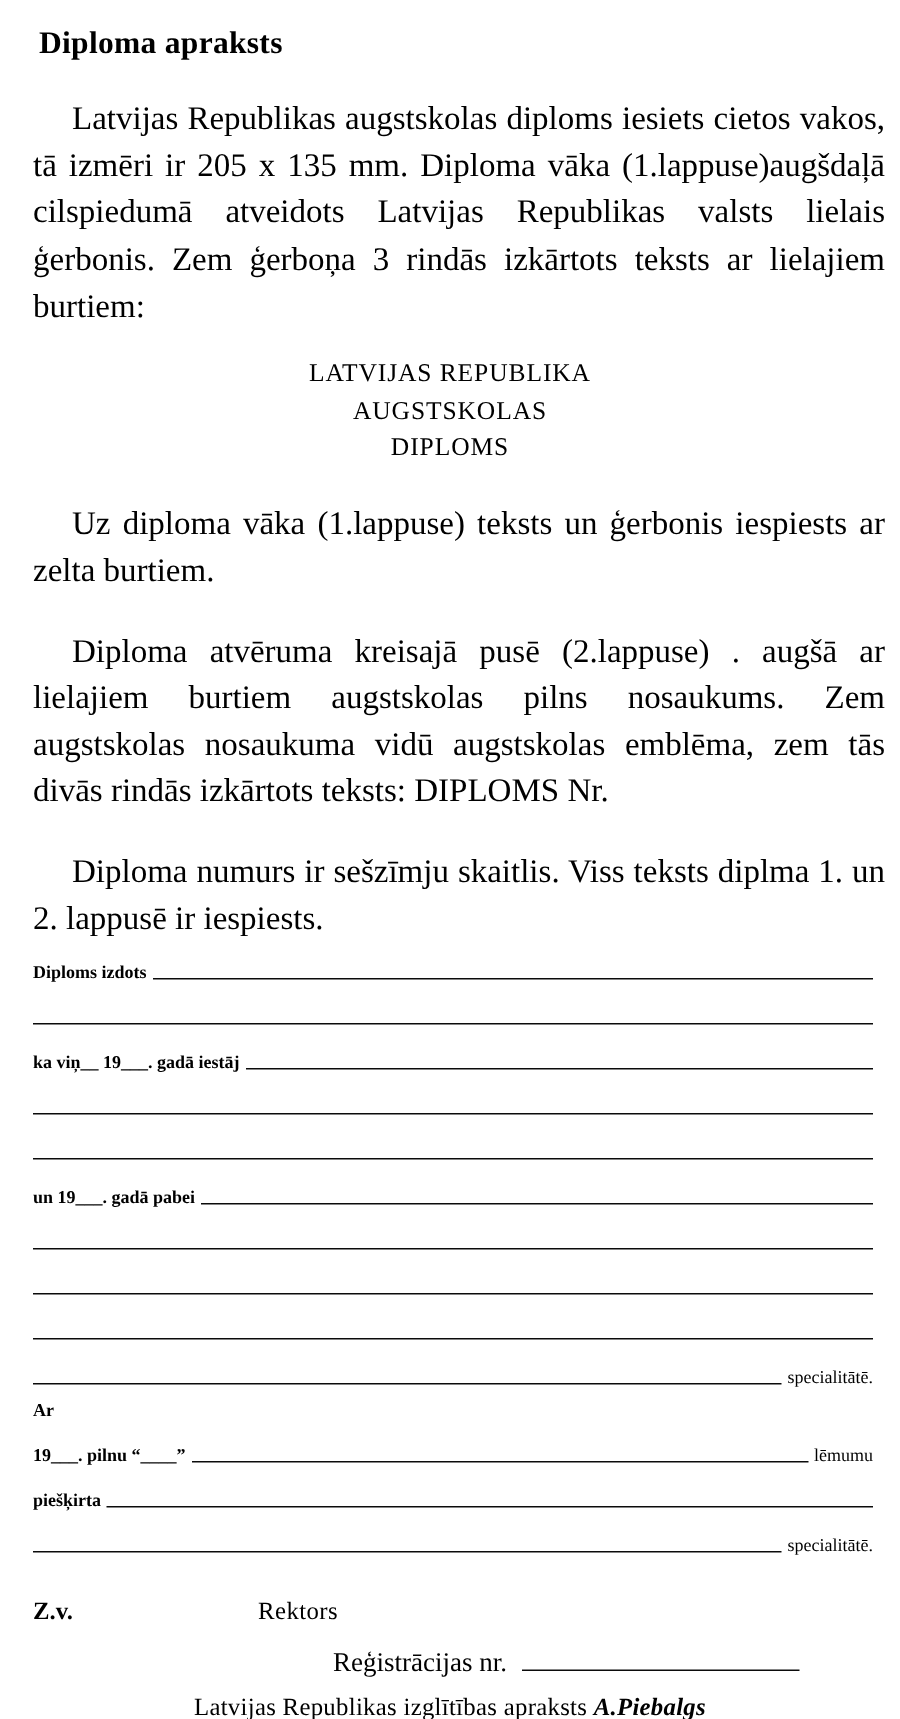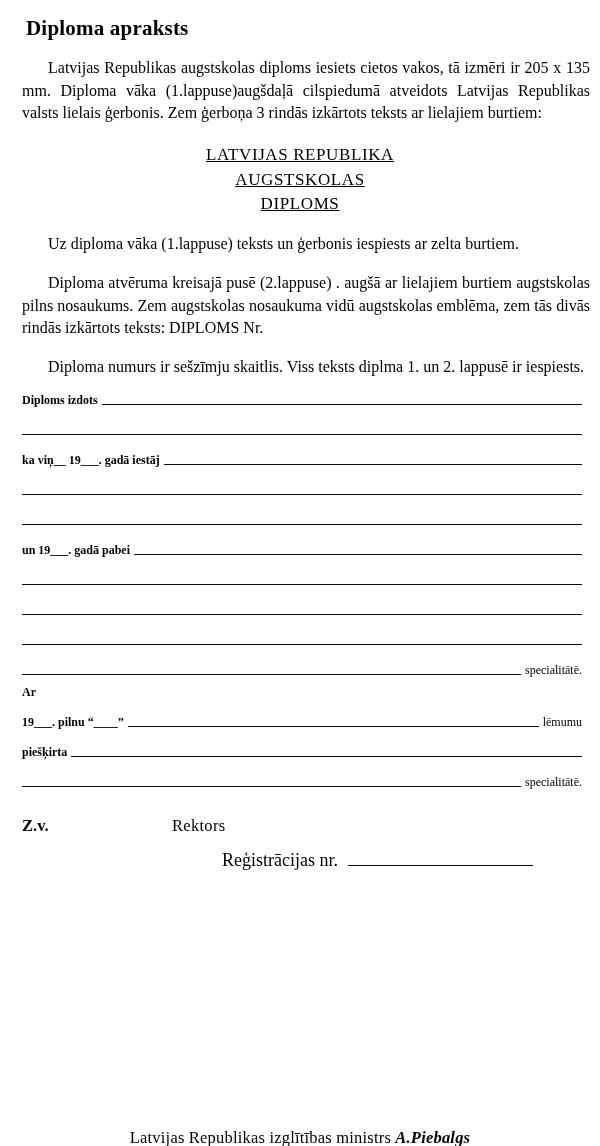--- a/index.html
+++ b/index.html
@@ -25,36 +25,35 @@
   }
   .doc-title {
     font-family: "Liberation Serif", serif;
     font-weight: bold;
     font-size: 21px;
     margin: 16px 0 0 26px;
     letter-spacing: 0.2px;
   }
   .body-text {
     margin: 14px 10px 0 22px;
-    font-size: 16px;
+    font-size: 22px;
     line-height: 1.42;
     text-align: justify;
     text-justify: inter-word;
   }
   .para {
     text-indent: 26px;
     margin-bottom: 1px;
   }
   .center-block {
     text-align: center;
     margin: 18px 0 14px 0;
     font-size: 17px;
     letter-spacing: 0.6px;
     line-height: 1.45;
-    text-decoration: underline;
   }
   .center-block div {
     white-space: pre;
   }
   .form-area {
     margin: 0 18px 0 22px;
     font-size: 12px;
   }
   .frow {
     display: flex;
@@ -234,17 +233,17 @@
     <span class="rektors">Rektors</span>
   </div>
 
 
   <div class="reg-row">
     <span>Reģistrācijas nr.</span>
     <span class="reg-line"></span>
   </div>
 
   <div class="footer">
-    <span>Latvijas Republikas izglītības ministrs</span>
+    <span>Latvijas Republikas izglītības apraksts</span>
     <span class="name">A.Piebalgs</span>
   </div>
 
 </div>
 
 </body></html>

